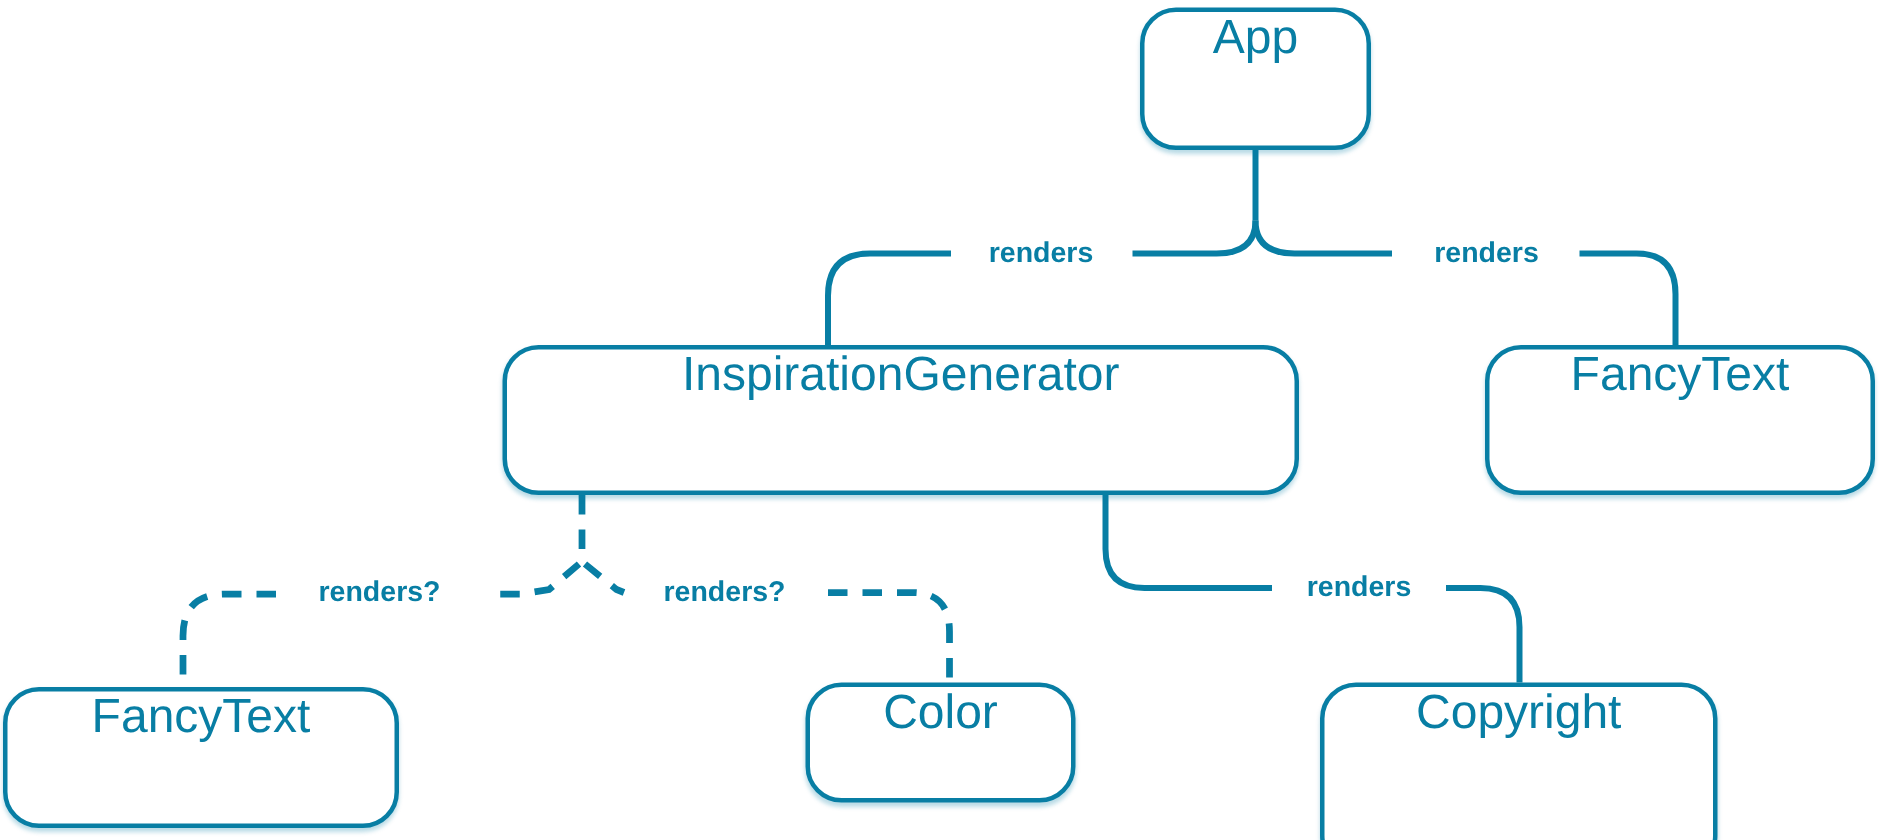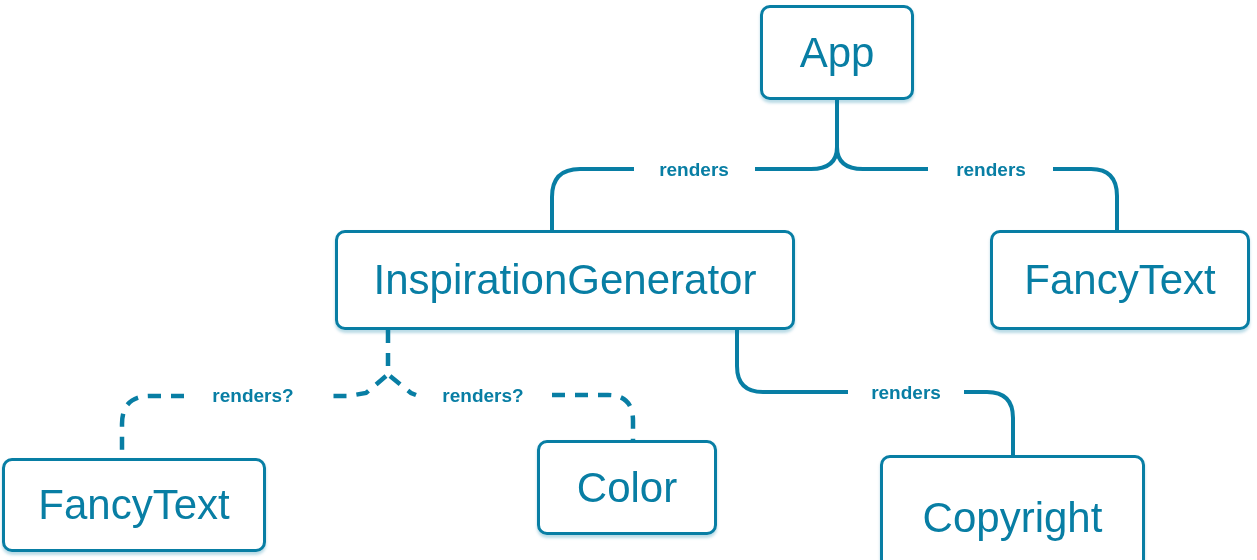--- a/index.html
+++ b/index.html
@@ -15,24 +15,24 @@
     overflow:hidden;
     background:var(--bg);
   }
   .edges{position:absolute;left:0;top:0;width:1257px;height:560px;}
   .edge{stroke:var(--accent);stroke-width:4;fill:none;}
   .edge.dashed{stroke-width:4.5;stroke-dasharray:13 10;}
   .node{
     position:absolute;
     background:var(--node-fill);
     border:3.5px solid var(--accent);
-    border-radius:10px;
-    display:flex;align-items:center;justify-content:center;
+    border-radius:24px;
+    display:flex;align-items:flex-start;justify-content:center;
     color:var(--accent);
-    font-size:42px;
+    font-size:32px;
     line-height:1;
     box-shadow:0 2.5px 3px rgba(8,126,164,0.28);
     box-sizing:border-box;
     white-space:nowrap;
   }
   .edge-label{
     position:absolute;
     transform:translate(-50%,-50%);
     color:var(--accent);
     font-size:19px;
@@ -73,33 +73,33 @@
   <span class="edge-label" style="left:694px;top:169px;">renders</span>
   <span class="edge-label" style="left:991px;top:169px;">renders</span>
   <span class="edge-label" style="left:253px;top:395px;">renders?</span>
   <span class="edge-label" style="left:483px;top:395px;">renders?</span>
   <span class="edge-label" style="left:906px;top:392px;">renders</span>
 
   <div class="node" style="left:760px;top:5px;width:154px;height:95px;">
     <span>App</span>
   </div>
 
-  <div class="node" style="left:335px;top:230px;width:460px;height:100px;">
+  <div class="node" style="left:335px;top:230px;width:531px;height:100px;">
     <span>InspirationGenerator</span>
   </div>
 
   <div class="node" style="left:990px;top:230px;width:260px;height:100px;">
     <span>FancyText</span>
   </div>
 
   <div class="node" style="left:2px;top:458px;width:264px;height:94px;">
     <span>FancyText</span>
   </div>
 
-  <div class="node" style="left:537px;top:440px;width:180px;height:95px;">
+  <div class="node" style="left:537px;top:455px;width:180px;height:80px;">
     <span>Color</span>
   </div>
 
   <div class="node" style="left:880px;top:455px;width:265px;height:126px;">
     <span>Copyright</span>
   </div>
 
 </div>
 
 </body></html>

